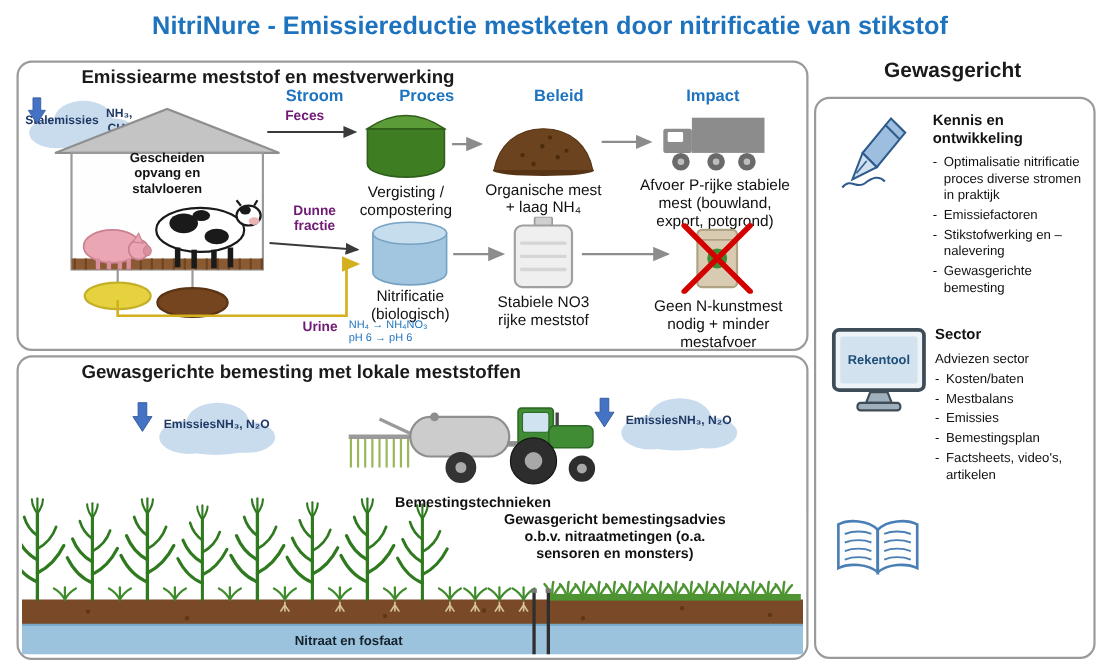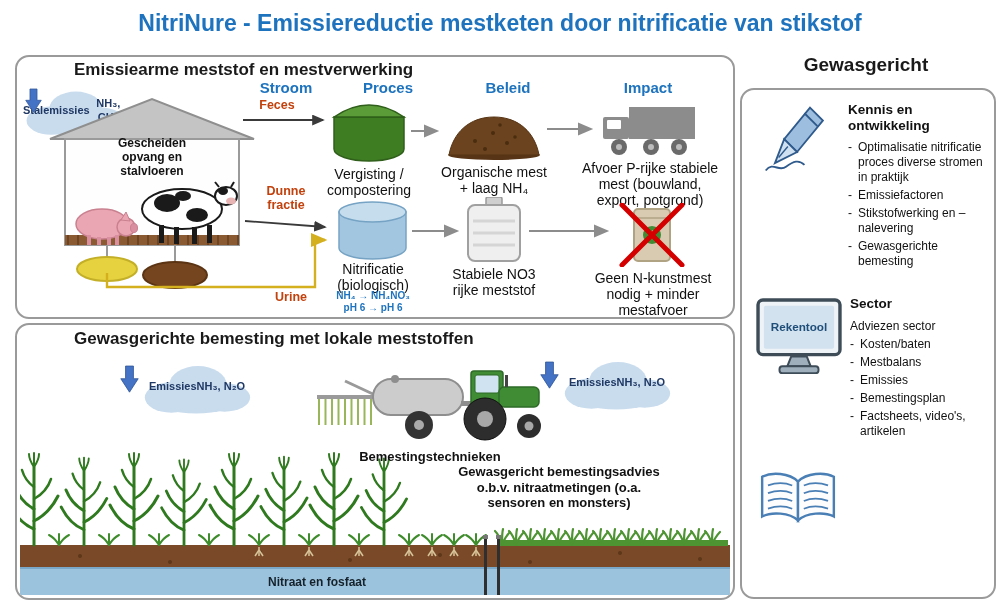--- a/index.html
+++ b/index.html
@@ -24,22 +24,22 @@
   .col-header { position:absolute; top:22px; text-align:center; font-size:15px; font-weight:bold; color:var(--accent-blue,#1e73be); }
   .cloud { position:absolute; }
   .cloud svg { position:absolute; left:0; top:0; width:100%; height:100%; }
   .cloud-text {
     position:absolute; inset:0; display:flex; flex-direction:row;
     align-items:center; justify-content:center; font-size:11px; font-weight:bold;
     color:var(--cloud-text,#1f3864); line-height:1.25; text-align:center;
   }
   .down-arrow { position:absolute; }
   .tank-lbl { position:absolute; font-size:14px; font-weight:normal; text-align:center; line-height:1.14; color:#111; }
-  .formula  { position:absolute; font-size:10px; font-weight:bold; text-align:center; line-height:1.2; color:var(--accent-blue,#1e73be); }
-  .flow-lbl { position:absolute; font-size:12.5px; font-weight:bold; text-align:center; line-height:1.1; color:#c2410c; }
+  .formula  { position:absolute; font-size:10px; font-weight:normal; line-height:1.2; color:var(--accent-blue,#1e73be); }
+  .flow-lbl { position:absolute; font-size:12.5px; font-weight:bold; text-align:center; line-height:1.1; color:#701a75; }
   .barn-text { position:absolute; font-size:12px; font-weight:600; text-align:center; line-height:1.15; color:#111; }
   .flow-svg { pointer-events:none; }
   .big-lbl { position:absolute; font-size:13px; font-weight:bold; text-align:center; line-height:1.2; color:#111; }
   .water-lbl { position:absolute; font-size:12px; font-weight:bold; text-align:center; color:#15222b; }
   .diss-header { position:absolute; left:740px; top:54px; width:252px; text-align:center; font-size:19px; font-weight:bold; color:#1a1a1a; }
   .rp-inner { padding:12px 10px 0 12px; }
   .diss-section { display:flex; gap:6px; margin-bottom:24px; }
   .diss-icon { flex:0 0 88px; display:flex; justify-content:center; align-items:flex-start; padding-top:2px; }
   .diss-text { flex:1; font-size:12px; line-height:1.25; color:#111; }
   .diss-title { font-weight:bold; font-size:13.5px; line-height:1.2; margin-bottom:6px; }

